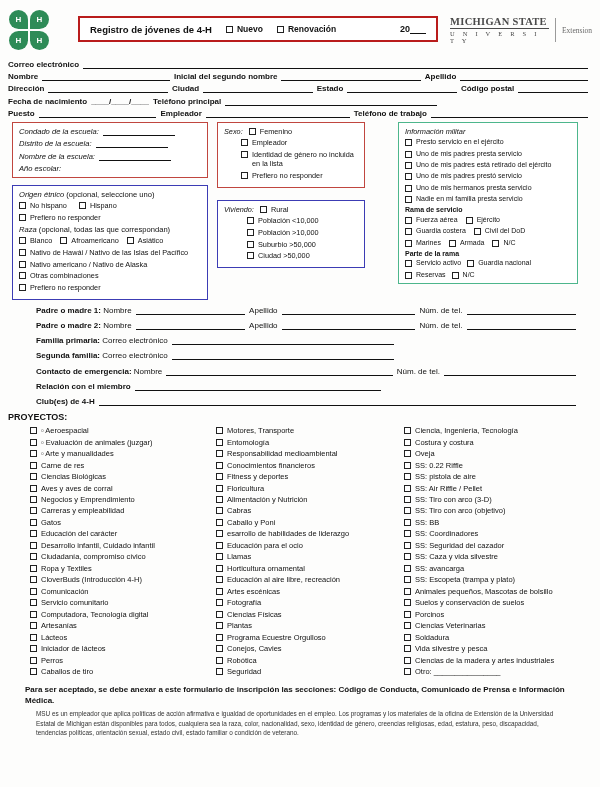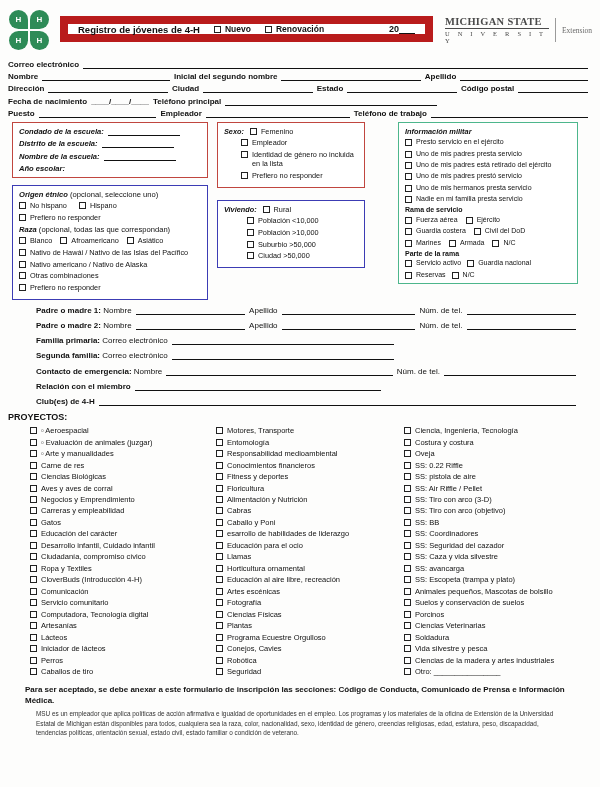--- a/index.html
+++ b/index.html
@@ -3,32 +3,32 @@
 <meta charset="utf-8">
 <style>
   * { margin:0; padding:0; box-sizing:border-box; }
   body { background:#e8e8e8; }
   .page {
     width:600px; height:787px; background:#fdfdfc; margin:0 auto;
     font-family:"Liberation Sans","DejaVu Sans",sans-serif; color:#111;
     padding:8px 8px 0 8px; overflow:hidden; position:relative;
   }
   .b { font-weight:bold; }
-  .ib { font-weight:bold; font-style:italic; }
+  .ib { font-weight:normal; font-style:italic; }
   
   .header { display:flex; align-items:flex-start; margin-bottom:8px; }
   .clover { position:relative; width:42px; height:42px; flex:none; margin-top:2px; }
   .leaf { position:absolute; width:19px; height:19px; background:#2e8b57; border-radius:50% 50% 50% 50%;
           display:flex; align-items:center; justify-content:center; color:#fff; font-size:8px; font-weight:bold; }
   .leaf.tl{left:1px;top:0;  border-radius:50% 50% 0 50%;}
   .leaf.tr{left:22px;top:0; border-radius:50% 50% 50% 0;}
   .leaf.bl{left:1px;top:21px; border-radius:50% 0 50% 50%;}
   .leaf.br{left:22px;top:21px; border-radius:0 50% 50% 50%;}
-  .titlebox { border:8px solid #b91c1c; height:26px; display:flex; align-items:center;
-              margin:8px 0 0 10px; padding:0 10px; width:395px; gap:14px; background:#fff; }
+  .titlebox { border:2px solid #b91c1c; height:26px; display:flex; align-items:center;
+              margin:8px 0 0 28px; padding:0 10px; width:395px; gap:14px; background:#fff; }
   .titlebox .title { font-weight:bold; font-size:9.5px; }
   .hck { display:flex; align-items:center; gap:4px; font-size:8.5px; font-weight:bold; }
   .year { margin-left:auto; display:flex; align-items:flex-end; font-size:9px; font-weight:bold; }
   .msu { margin-left:12px; display:flex; align-items:center; margin-top:8px; color:#4a4a4a; }
   .msu1 { font-family:"Liberation Serif","DejaVu Serif",serif; font-weight:bold; font-size:10.5px;
           letter-spacing:.3px; border-bottom:1.5px solid #4a4a4a; padding-bottom:1px; white-space:nowrap; }
   .msu2 { font-family:"Liberation Serif","DejaVu Serif",serif; font-size:6.5px; letter-spacing:3.2px; margin-top:1px; }
   .msu-div { width:1px; height:24px; background:#9a9a9a; margin:0 6px; }
   .msu-ext { font-family:"Liberation Serif","DejaVu Serif",serif; font-size:7.5px; color:#6a6a6a; }
   

